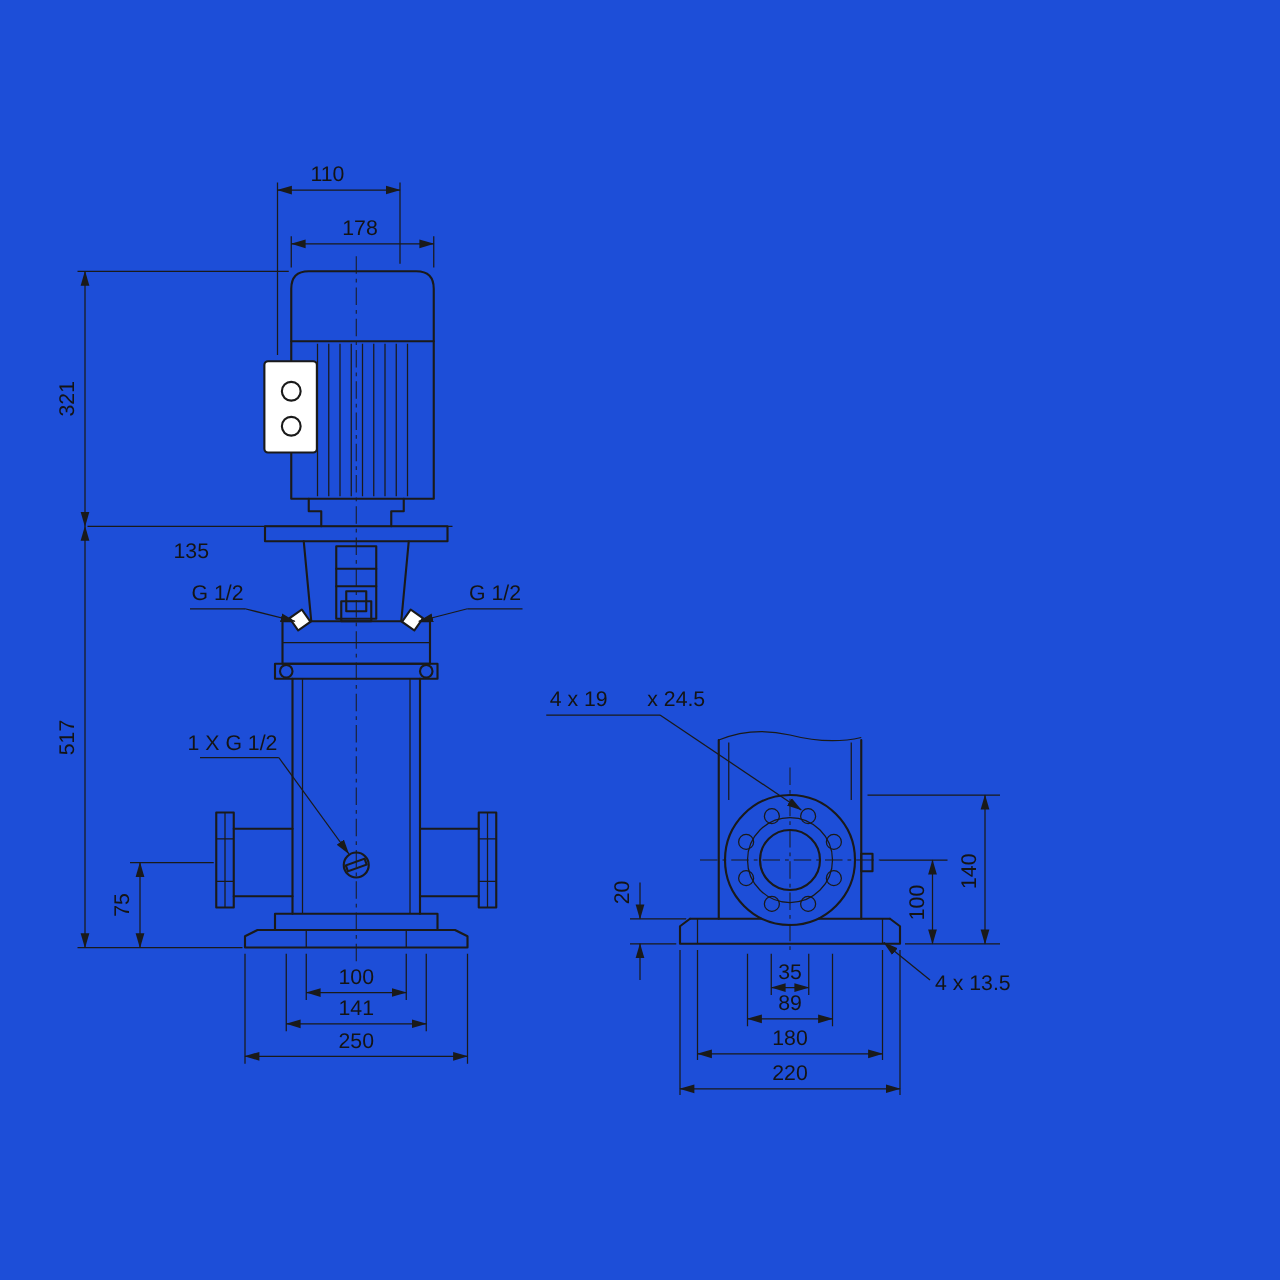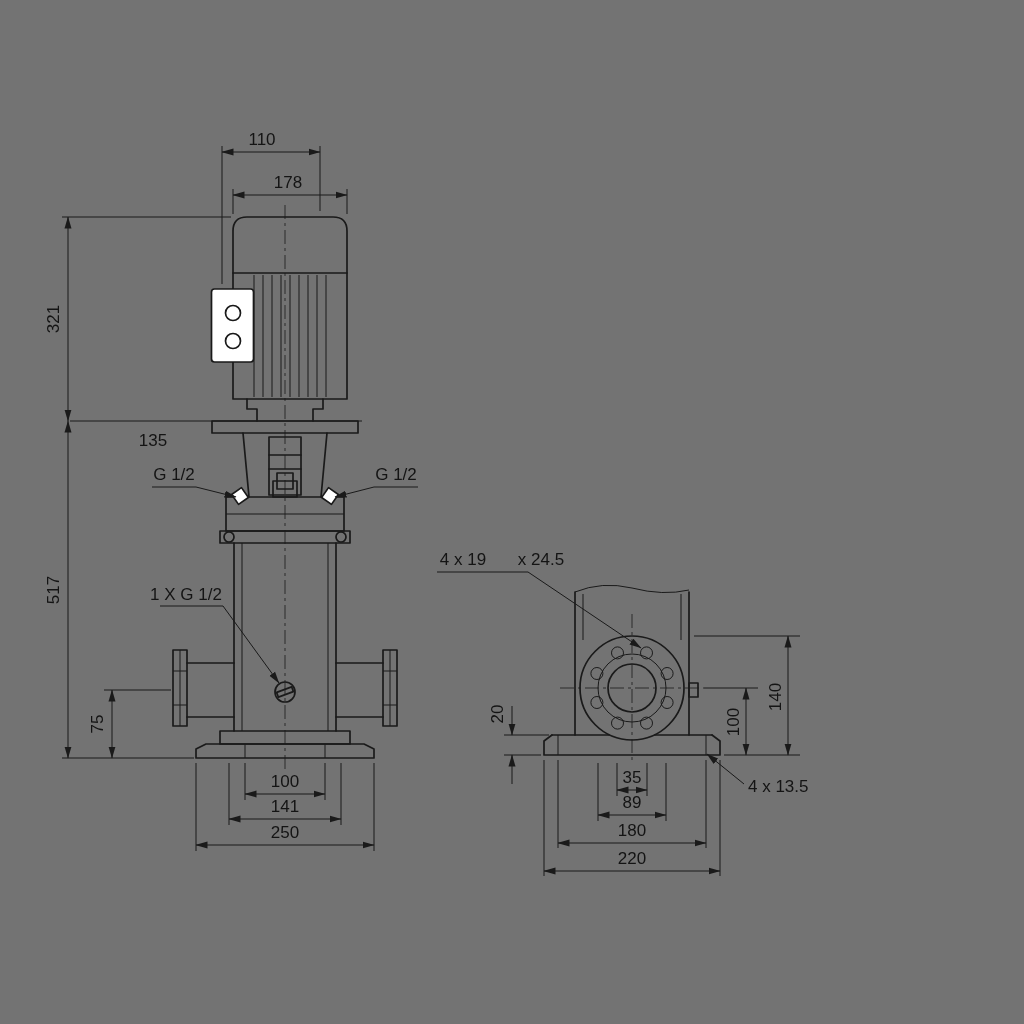--- a/index.html
+++ b/index.html
@@ -1,16 +1,16 @@
 <!DOCTYPE html>
 <html><head>
 <meta charset="utf-8">
 <style>
   html,body { margin:0; padding:0; background:#ffffff; }
-  .canvas { width:1024px; height:1024px; background:#737373; position:relative;text-align:center; }
+  .canvas { width:1024px; height:1024px; background:#1d4ed8; position:relative;text-align:center; }
   svg { display:block; }
   svg text { font-family:"Liberation Sans", sans-serif; font-size:17px; fill:#141414; }
   .o  { stroke:#1a1a1a; stroke-width:1.7; fill:none; stroke-linejoin:round; stroke-linecap:round; }
   .of { stroke:#1a1a1a; stroke-width:1.7; fill:#ffffff; stroke-linejoin:round; }
   .d  { stroke:#1a1a1a; stroke-width:1; fill:none; }
   .cl { stroke:#1a1a1a; stroke-width:0.8; fill:none; stroke-dasharray:14 4 3 4; }
   .mid { text-anchor:middle; }
 </style>
 </head>
 <body>

